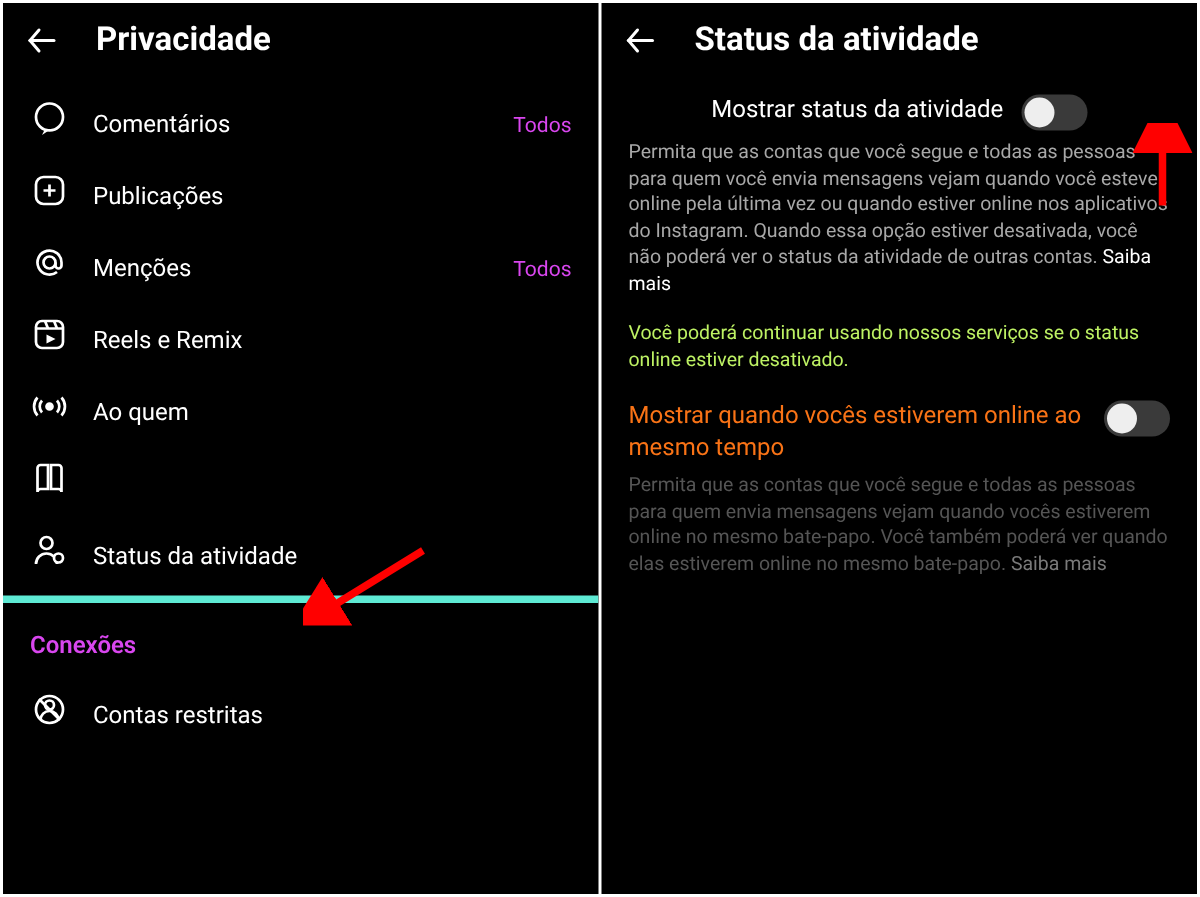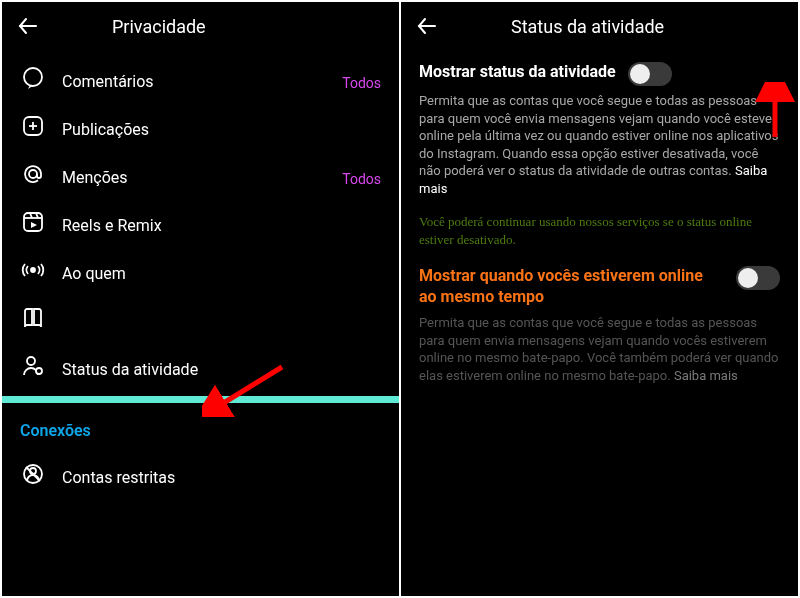--- a/index.html
+++ b/index.html
@@ -26,24 +26,23 @@
     display: flex;
     align-items: center;
     padding: 12px 14px 10px 14px;
   }
   .back-arrow {
     width: 24px; height: 24px;
     display: flex; align-items: center; justify-content: center;
     margin-right: 24px;
   }
   .header-title {
-    font-size: 18px;
-    font-weight: 400;
-    color: #fff;
-    margin-left: 48px;
+    font-size: 22px;
+    font-weight: 700;
+    color: #fff;
   }
   .list { padding: 6px 0 0 0; }
   .row {
     display: flex;
     align-items: flex-end;
     padding: 11px 18px;
     min-height: 46px;
   }
   .row-icon {
     width: 26px; height: 26px;
@@ -58,56 +57,54 @@
     flex: 1;
   }
   .row-value {
     font-size: 14px;
     color: #d946ef;
   }
   .section-header {
     padding: 18px 18px 10px 18px;
     font-size: 16px;
     font-weight: 600;
-    color: #0ea5e9;
-    border-top: 7px solid #5eead4;
+    color: #d946ef;
+    border-top: 5px solid #5eead4;
     margin-top: 6px;
   }
   
   .setting {
     padding: 14px 18px 6px 18px;
   }
   .setting-head {
     display: flex;
     align-items: flex-start;
-    justify-content: flex-start;
-    font-weight: bold;
+    justify-content: center;
   }
   .setting-title {
     font-size: 16px;
     color: #fff;
     padding-right: 12px;
     line-height: 1.3;
   }
   .setting.disabled .setting-title { color: #f97316; }
   .setting-desc {
     font-size: 13px;
     line-height: 1.35;
     color: #a8a8a8;
     margin-top: 6px;
   }
   .setting.disabled .setting-desc { color: #555; }
   .setting-desc .more { color: #fff; }
   .setting.disabled .setting-desc .more { color: #7a7a7a; }
   .note {
     font-size: 13px;
     line-height: 1.35;
-    color: #4d7c0f;
+    color: #bef264;
     padding: 10px 18px 4px 18px;
-    font-family: Liberation Serif, serif;
   }
   .toggle {
     width: 44px; height: 24px;
     background: #3a3a3a;
     border-radius: 12px;
     position: relative;
     flex-shrink: 0;
   }
   .toggle .knob {
     position: absolute;

